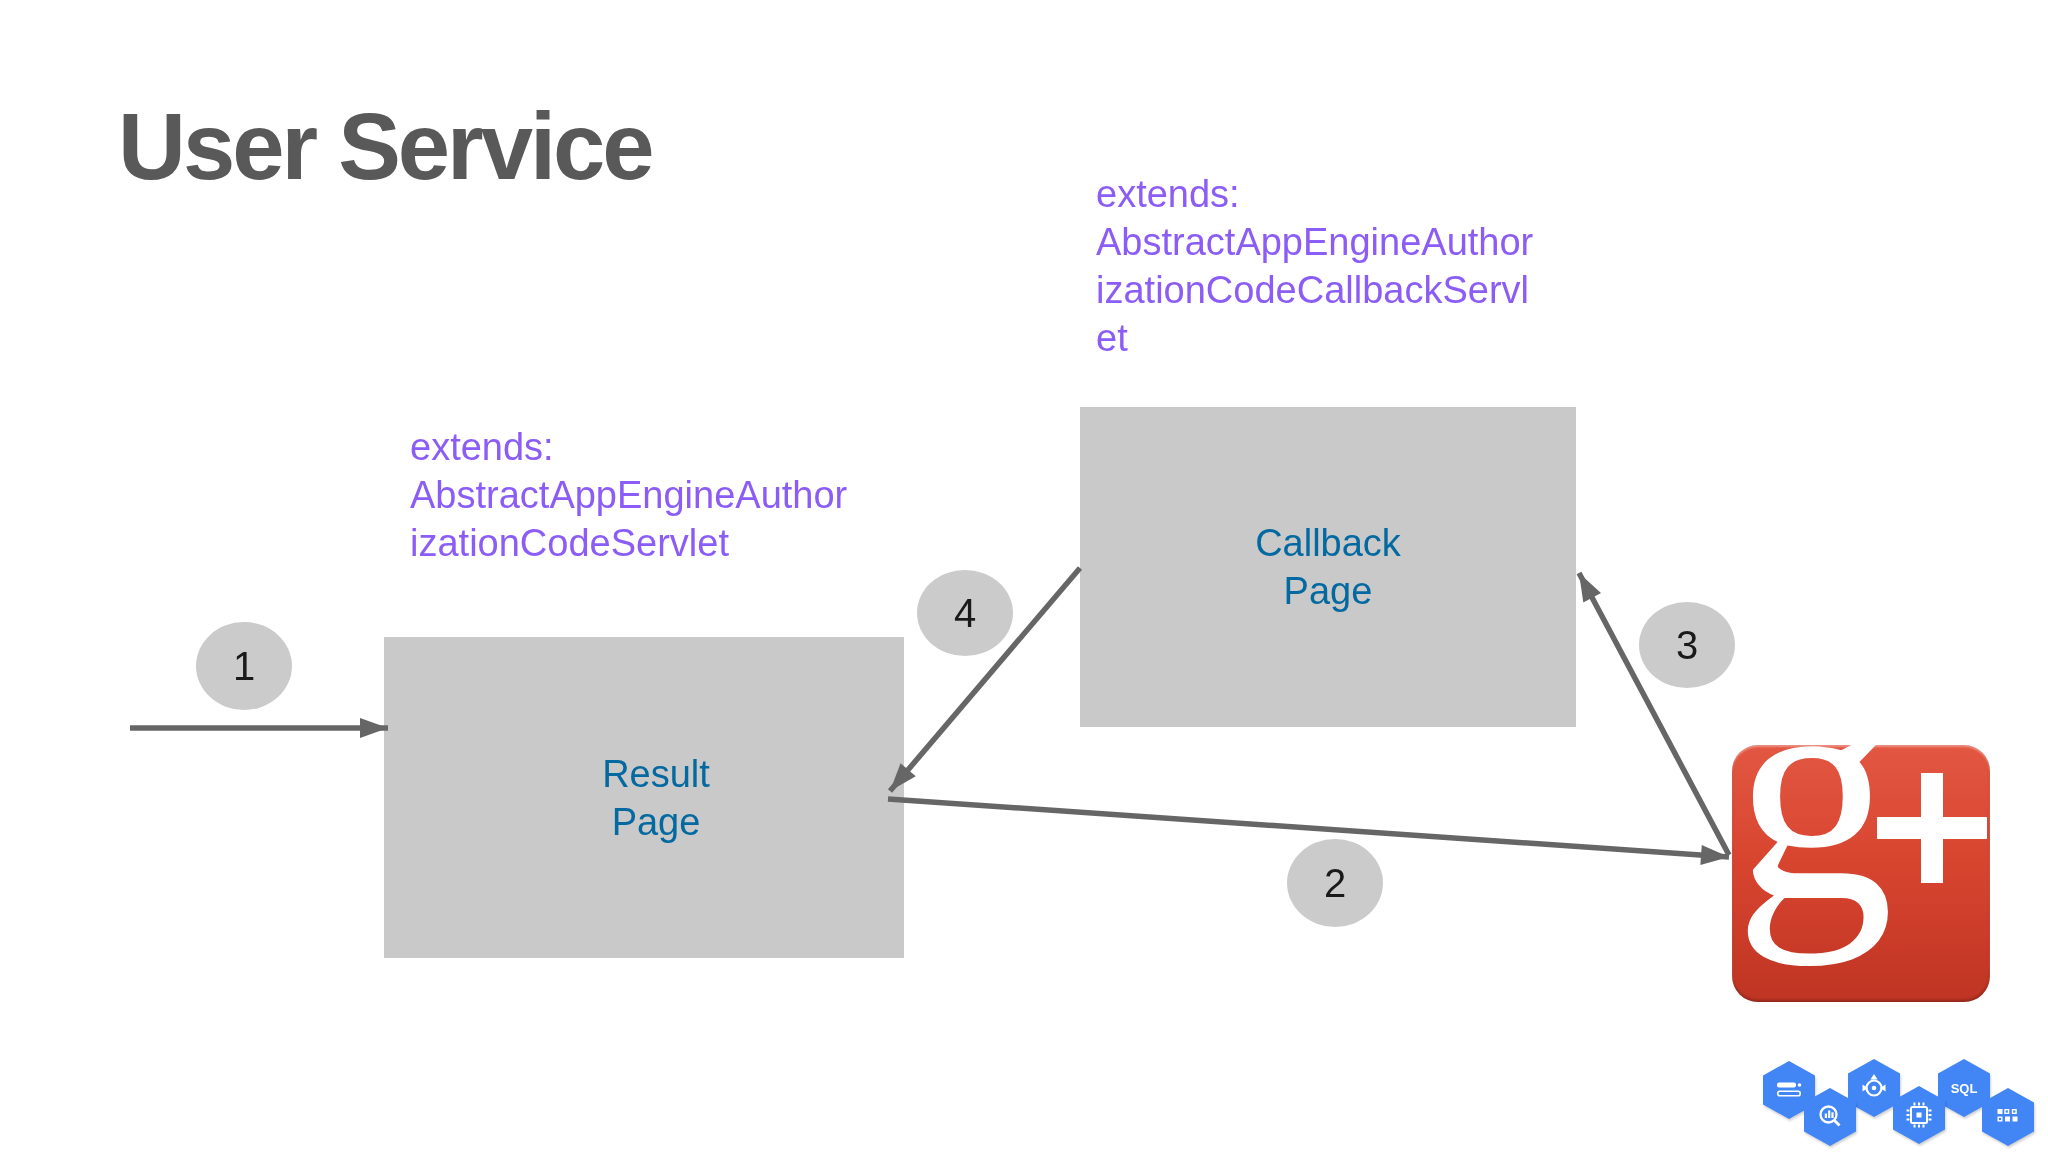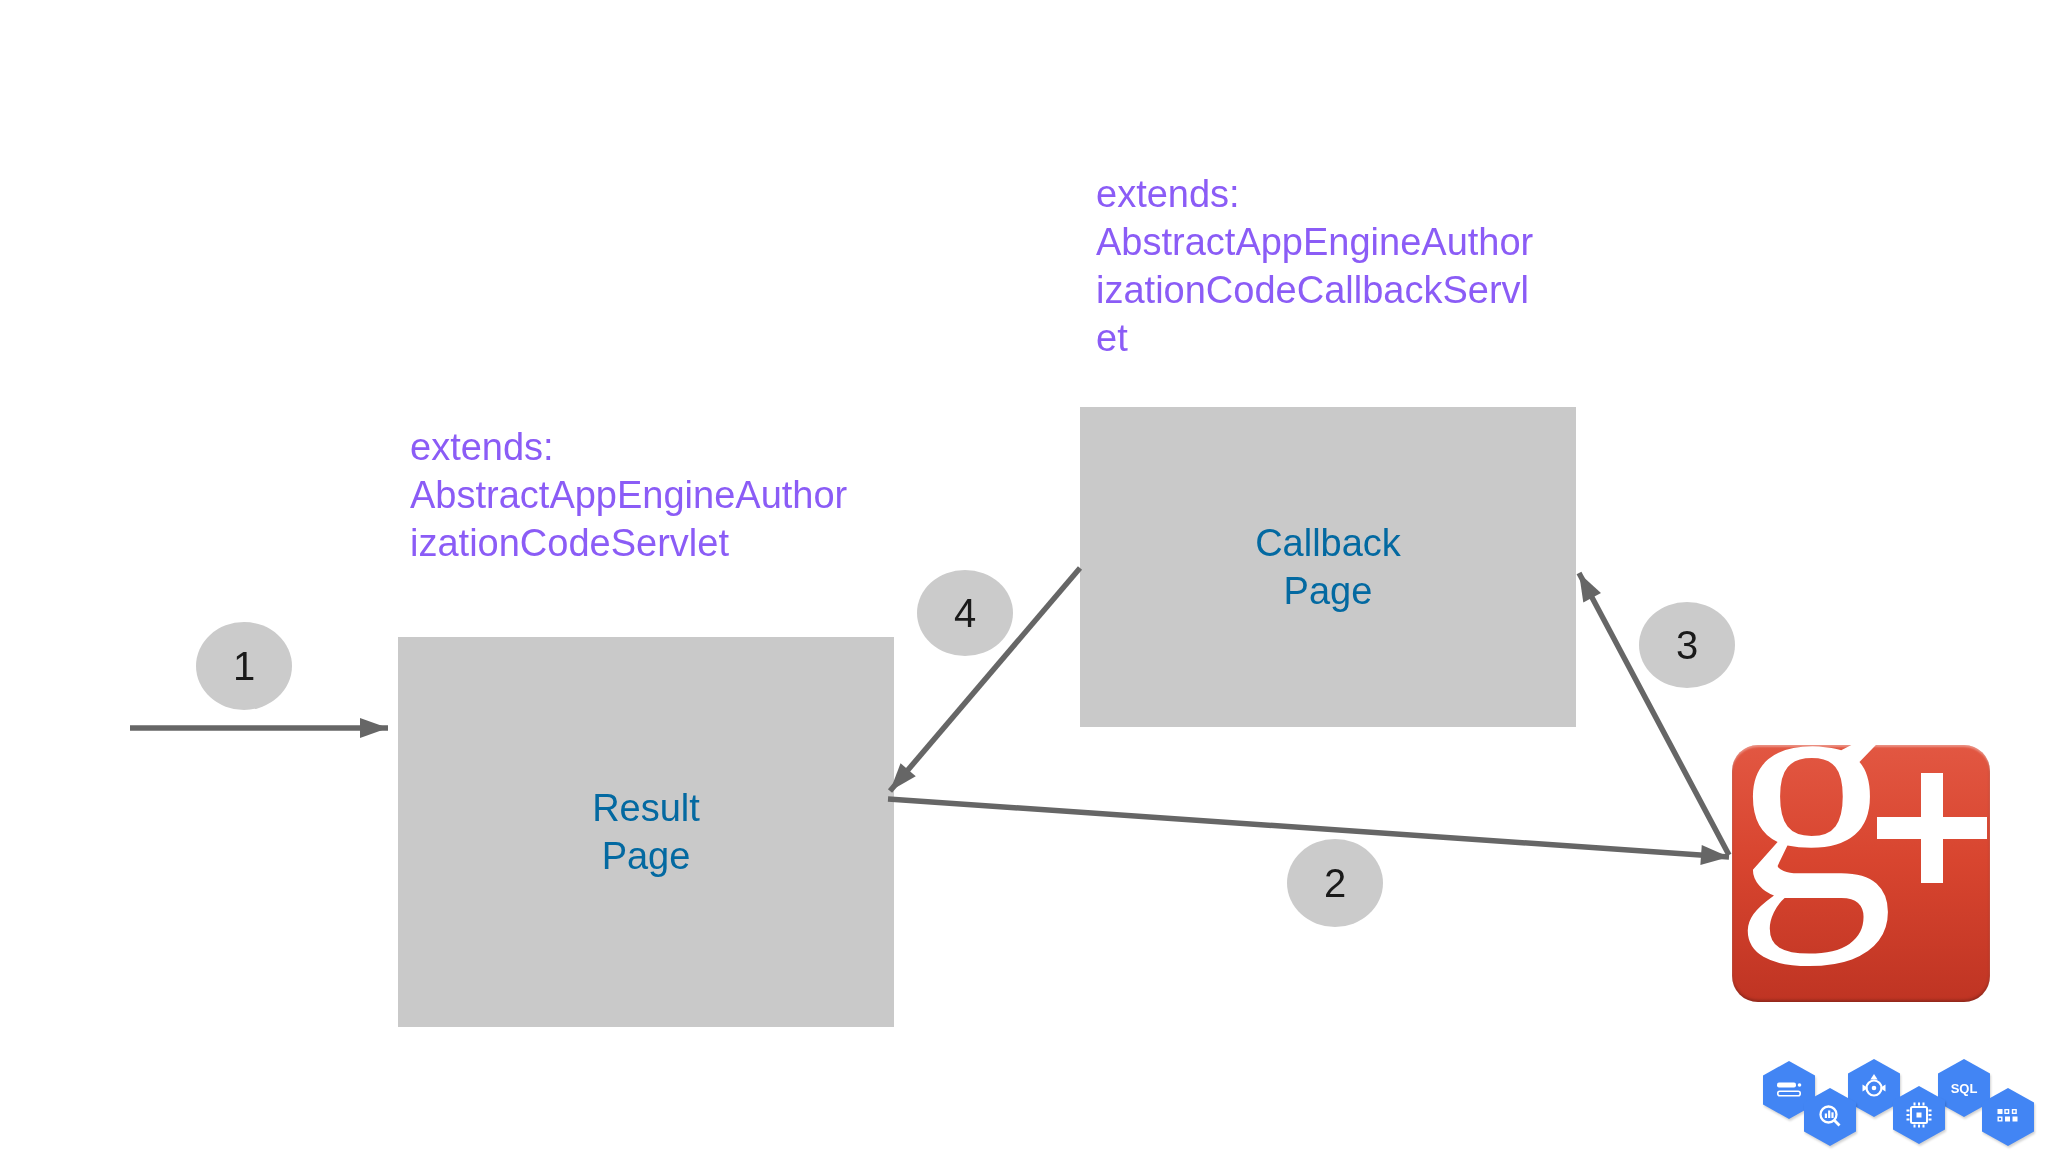--- a/index.html
+++ b/index.html
@@ -16,21 +16,21 @@
     position:absolute;font-size:38px;line-height:48px;color:#8b5cf6;
     white-space:pre-line;
   }
   .extends-note.left{left:410px;top:423px;}
   .extends-note.right{left:1096px;top:170px;}
   .node-box{
     position:absolute;background:#c9c9c9;
     display:flex;align-items:center;justify-content:center;text-align:center;
     font-size:38px;line-height:48px;color:#0369a1;white-space:pre-line;
   }
-  .node-box.result{left:398px;top:637px;width:496px;height:390px;}
+  .node-box.result{left:384px;top:637px;width:496px;height:321px;padding-left:24px;}
   .node-box.callback{left:1080px;top:407px;width:496px;height:320px;}
   .arrow-layer{position:absolute;left:0;top:0;width:2048px;height:1152px;pointer-events:none;}
   .step-circle{
     position:absolute;background:#cbcbcb;border-radius:50%;
     display:flex;align-items:center;justify-content:center;
     font-size:40px;color:#1a1a1a;
   }
   .step-1{left:196px;top:622px;width:96px;height:88px;}
   .step-2{left:1287px;top:839px;width:96px;height:88px;}
   .step-3{left:1639px;top:602px;width:96px;height:86px;}
@@ -49,20 +49,21 @@
   .gplus-plus-h{position:absolute;left:145px;top:72px;width:110px;height:22px;background:#fff;}
   .gplus-plus-v{position:absolute;left:189px;top:28px;width:22px;height:110px;background:#fff;}
   .hex{position:absolute;filter:drop-shadow(1px 2px 1px rgba(0,0,0,0.18));text-align:center;}
   .hex svg{display:block;}
 </style>
 </head>
 <body>
 
 <div class="slide">
 
+  <div class="slide-title">User Service</div>
 
   <div class="extends-note left">extends:
 AbstractAppEngineAuthor
 izationCodeServlet</div>
 
   <div class="extends-note right">extends:
 AbstractAppEngineAuthor
 izationCodeCallbackServl
 et</div>
 

